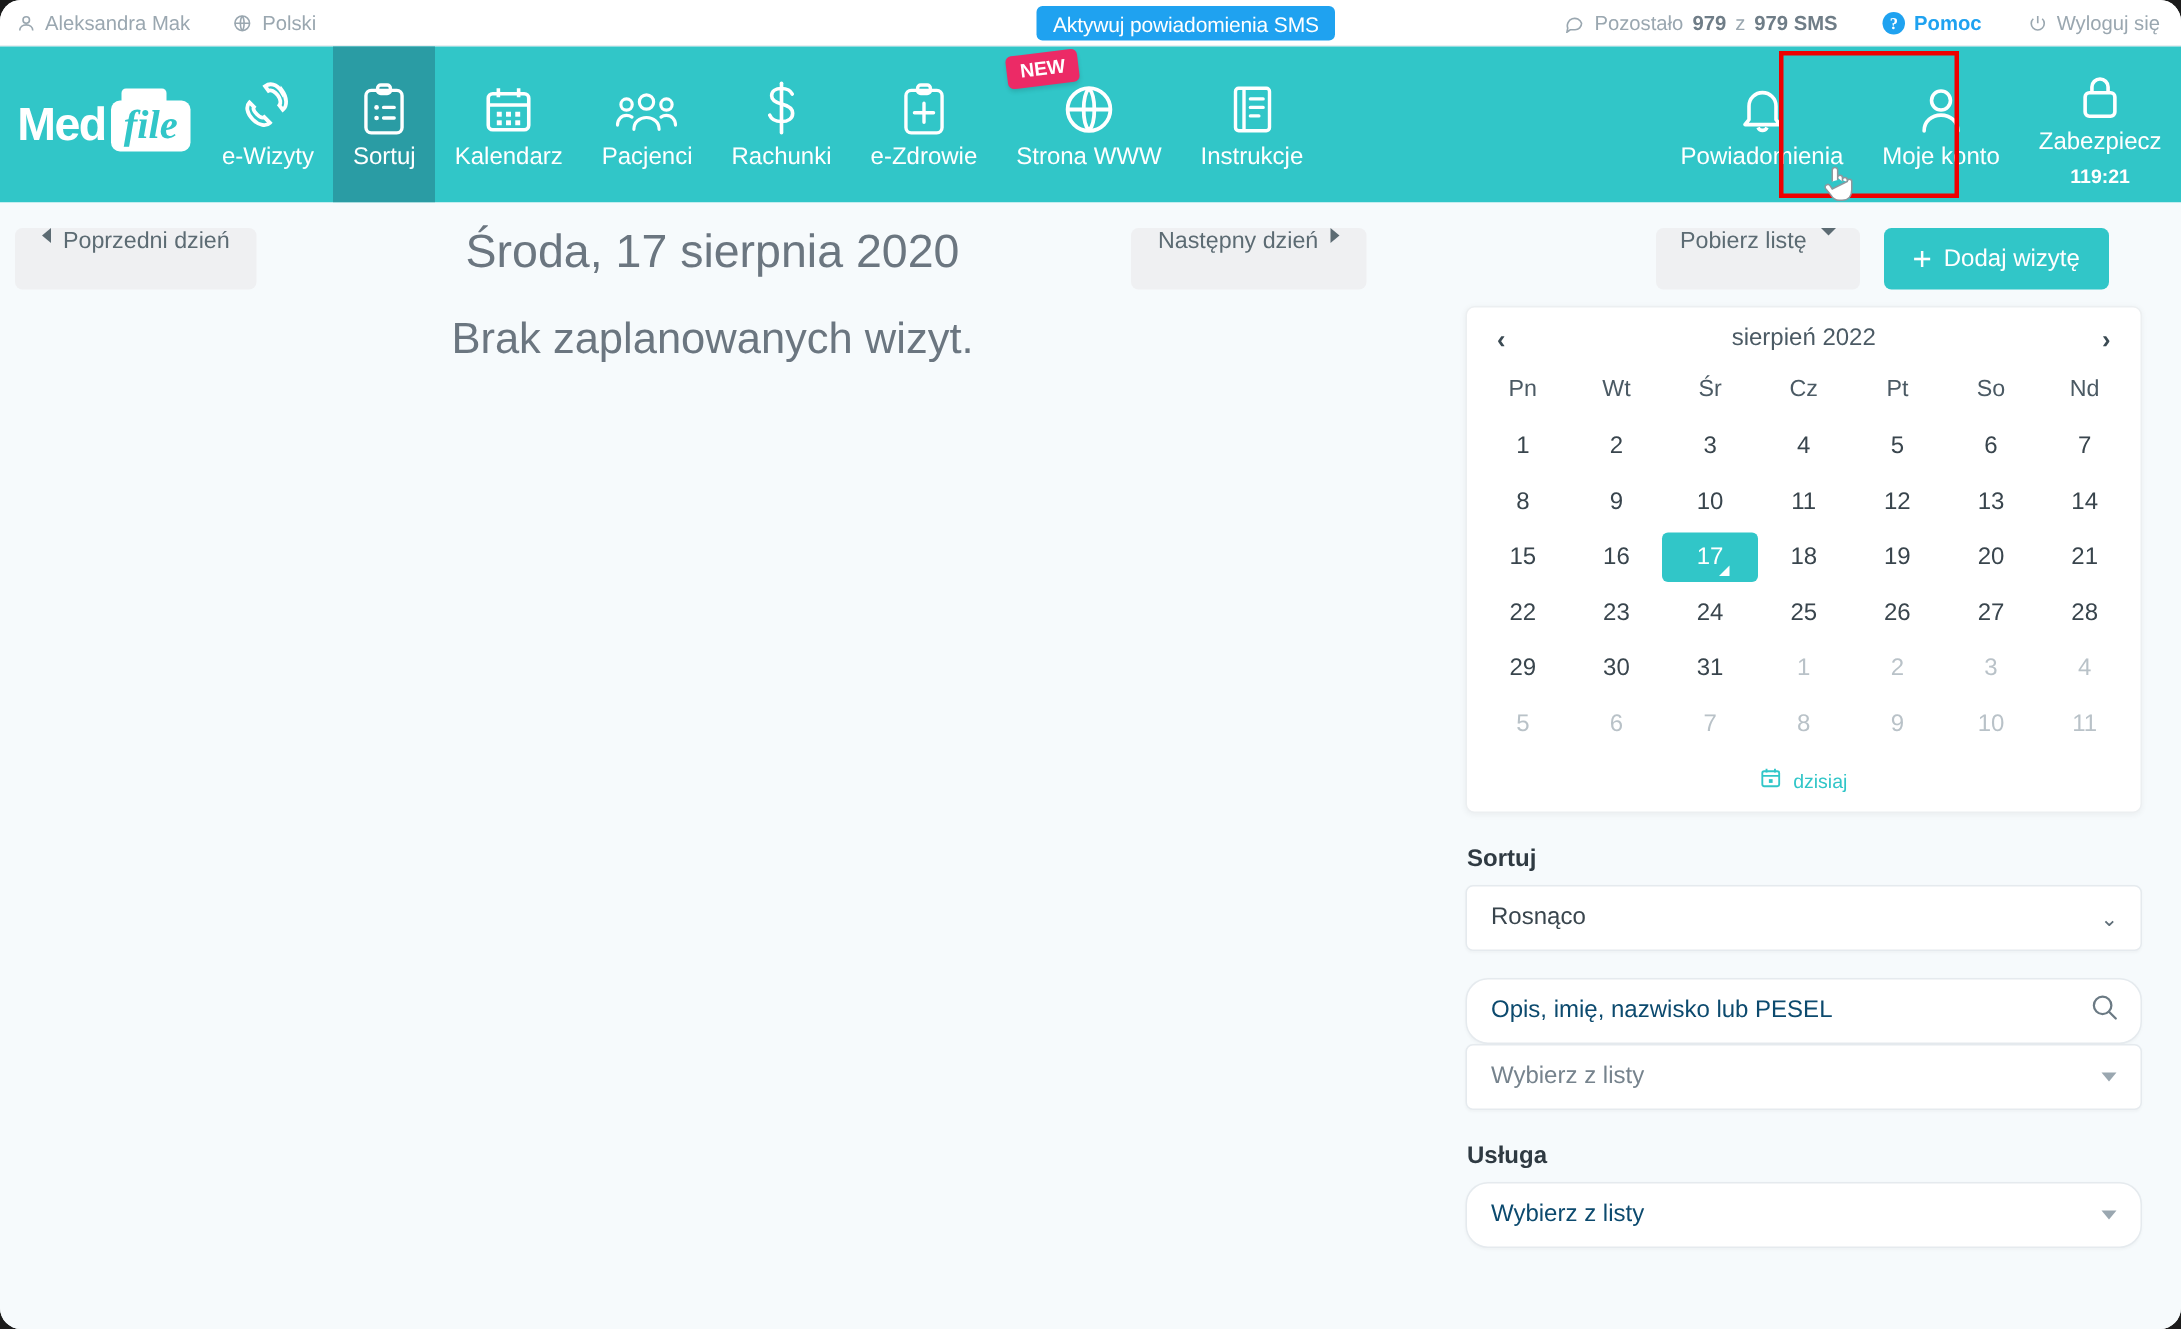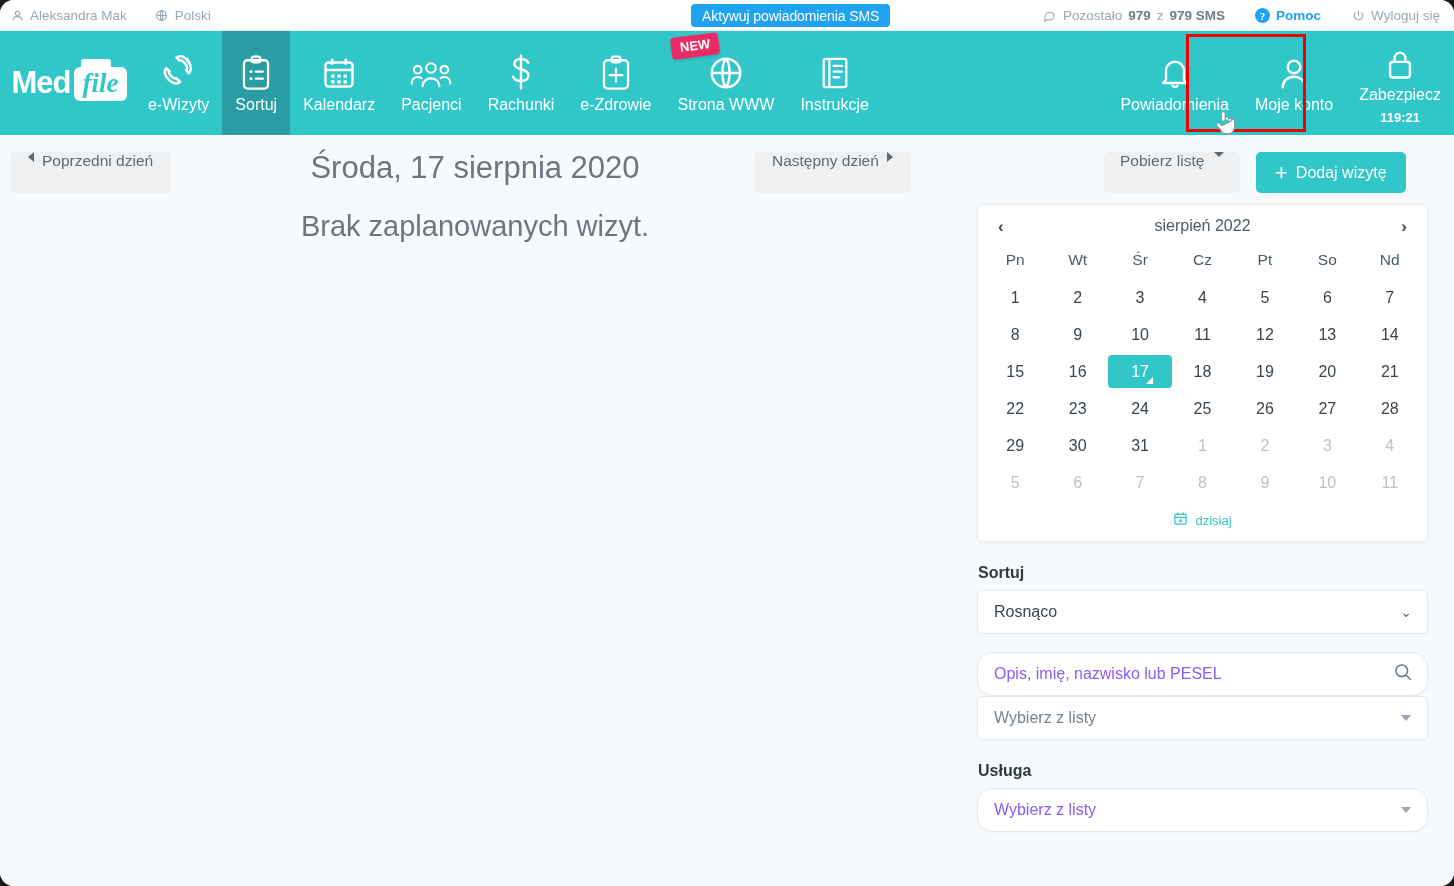--- a/index.html
+++ b/index.html
@@ -250,21 +250,21 @@
     background: #ffffff;
     border: 1px solid #e5eaee;
     border-radius: 5px;
     height: 44px;
     display: flex; align-items: center;
     padding: 0 16px;
     font-size: 16px;
     box-shadow: 0 1px 2px rgba(0,0,0,0.03);
   }
   .field-box.value { color: #39454d; }
-  .field-box.placeholder { color: #8b5cf6; border-radius: 15px; }
+  .field-box.placeholder { color: #0c4a6e; border-radius: 15px; }
   .field-box.muted-val { color: #76838d; }
   .chev {
     position: absolute; right: 15px; top: 50%;
     transform: translateY(-50%);
     color: #5e6d77; font-size: 14px;
   }
   .caret-sm {
     position: absolute; right: 16px; top: 50%;
     transform: translateY(-50%);
     width: 0; height: 0;

